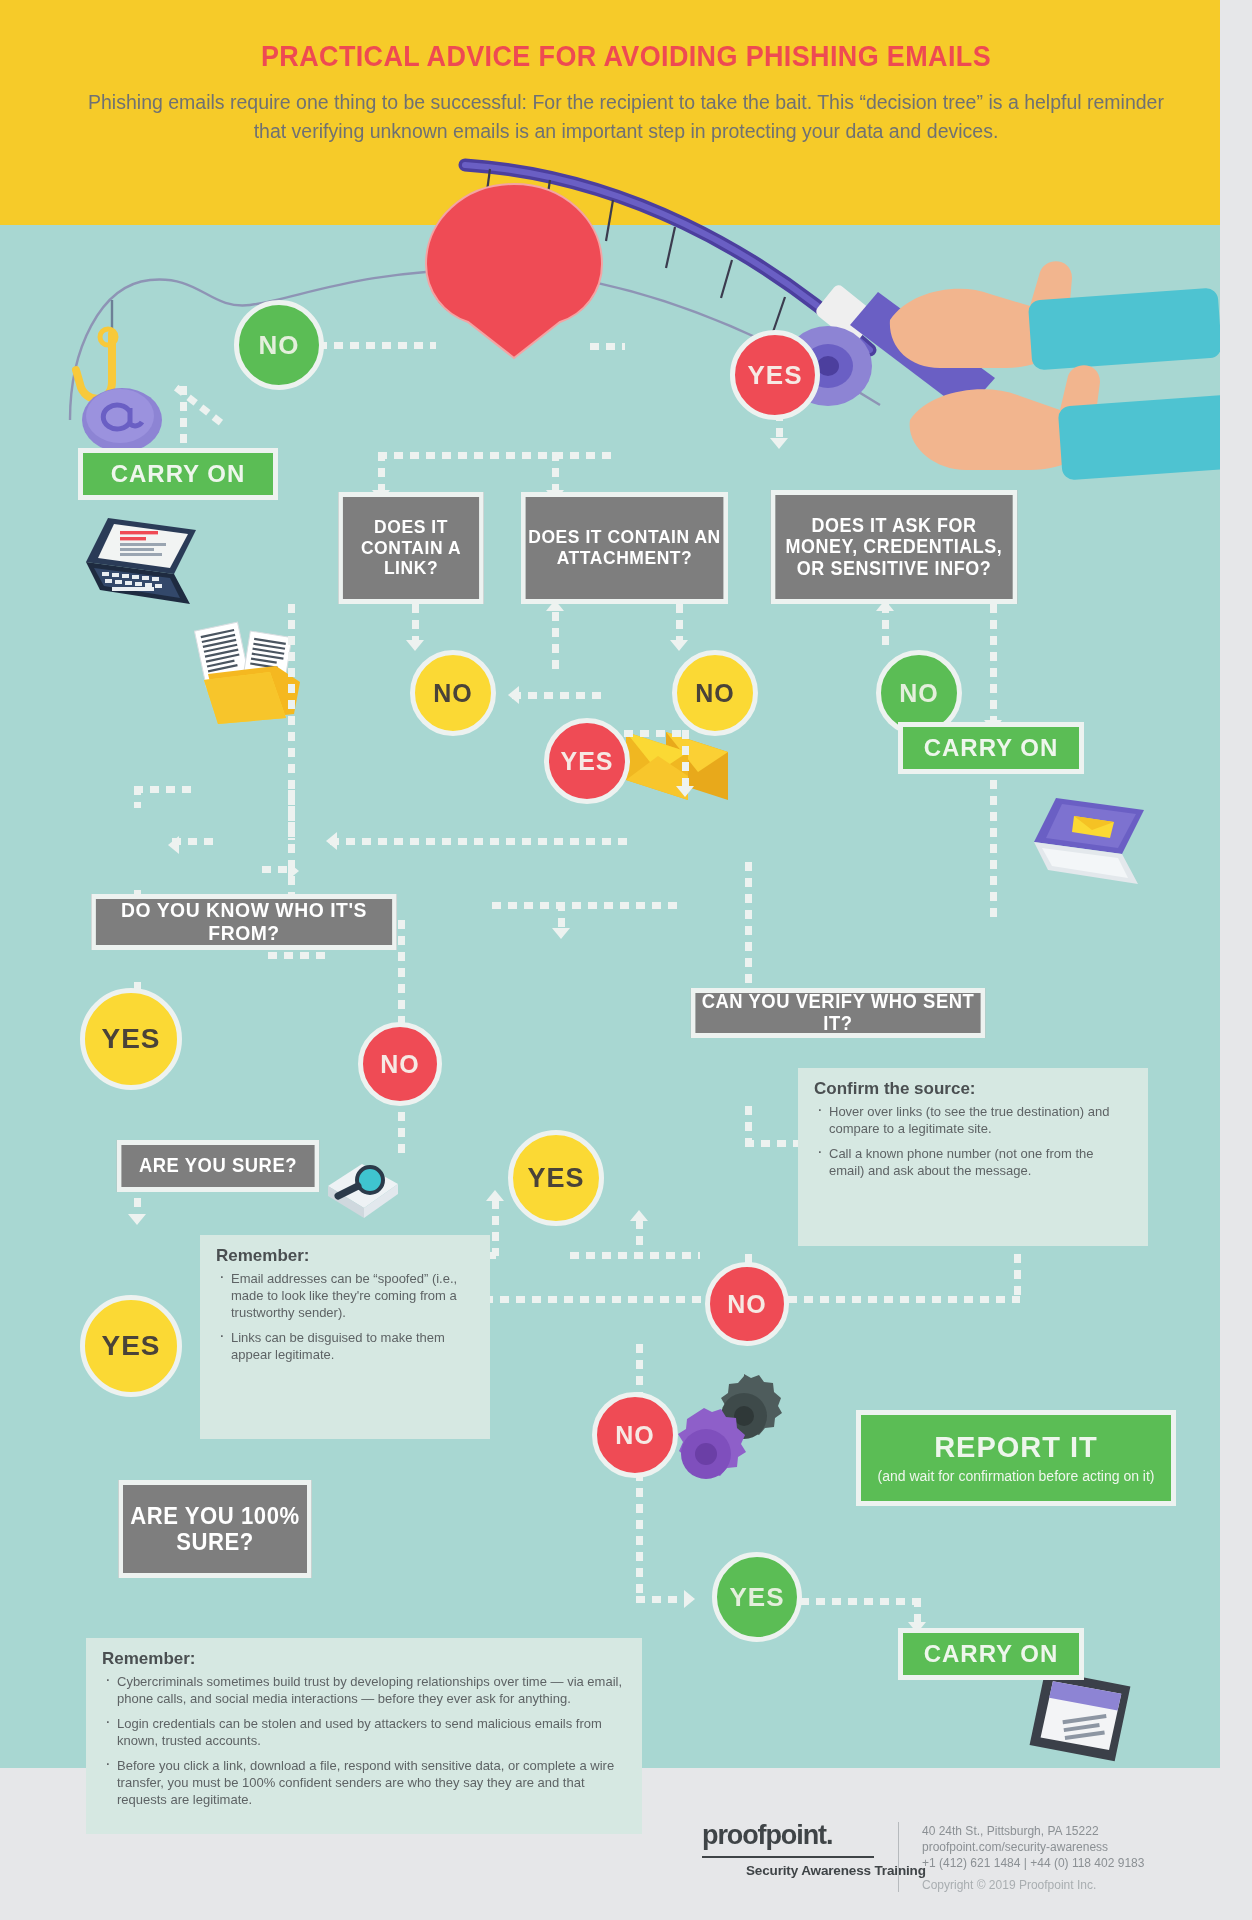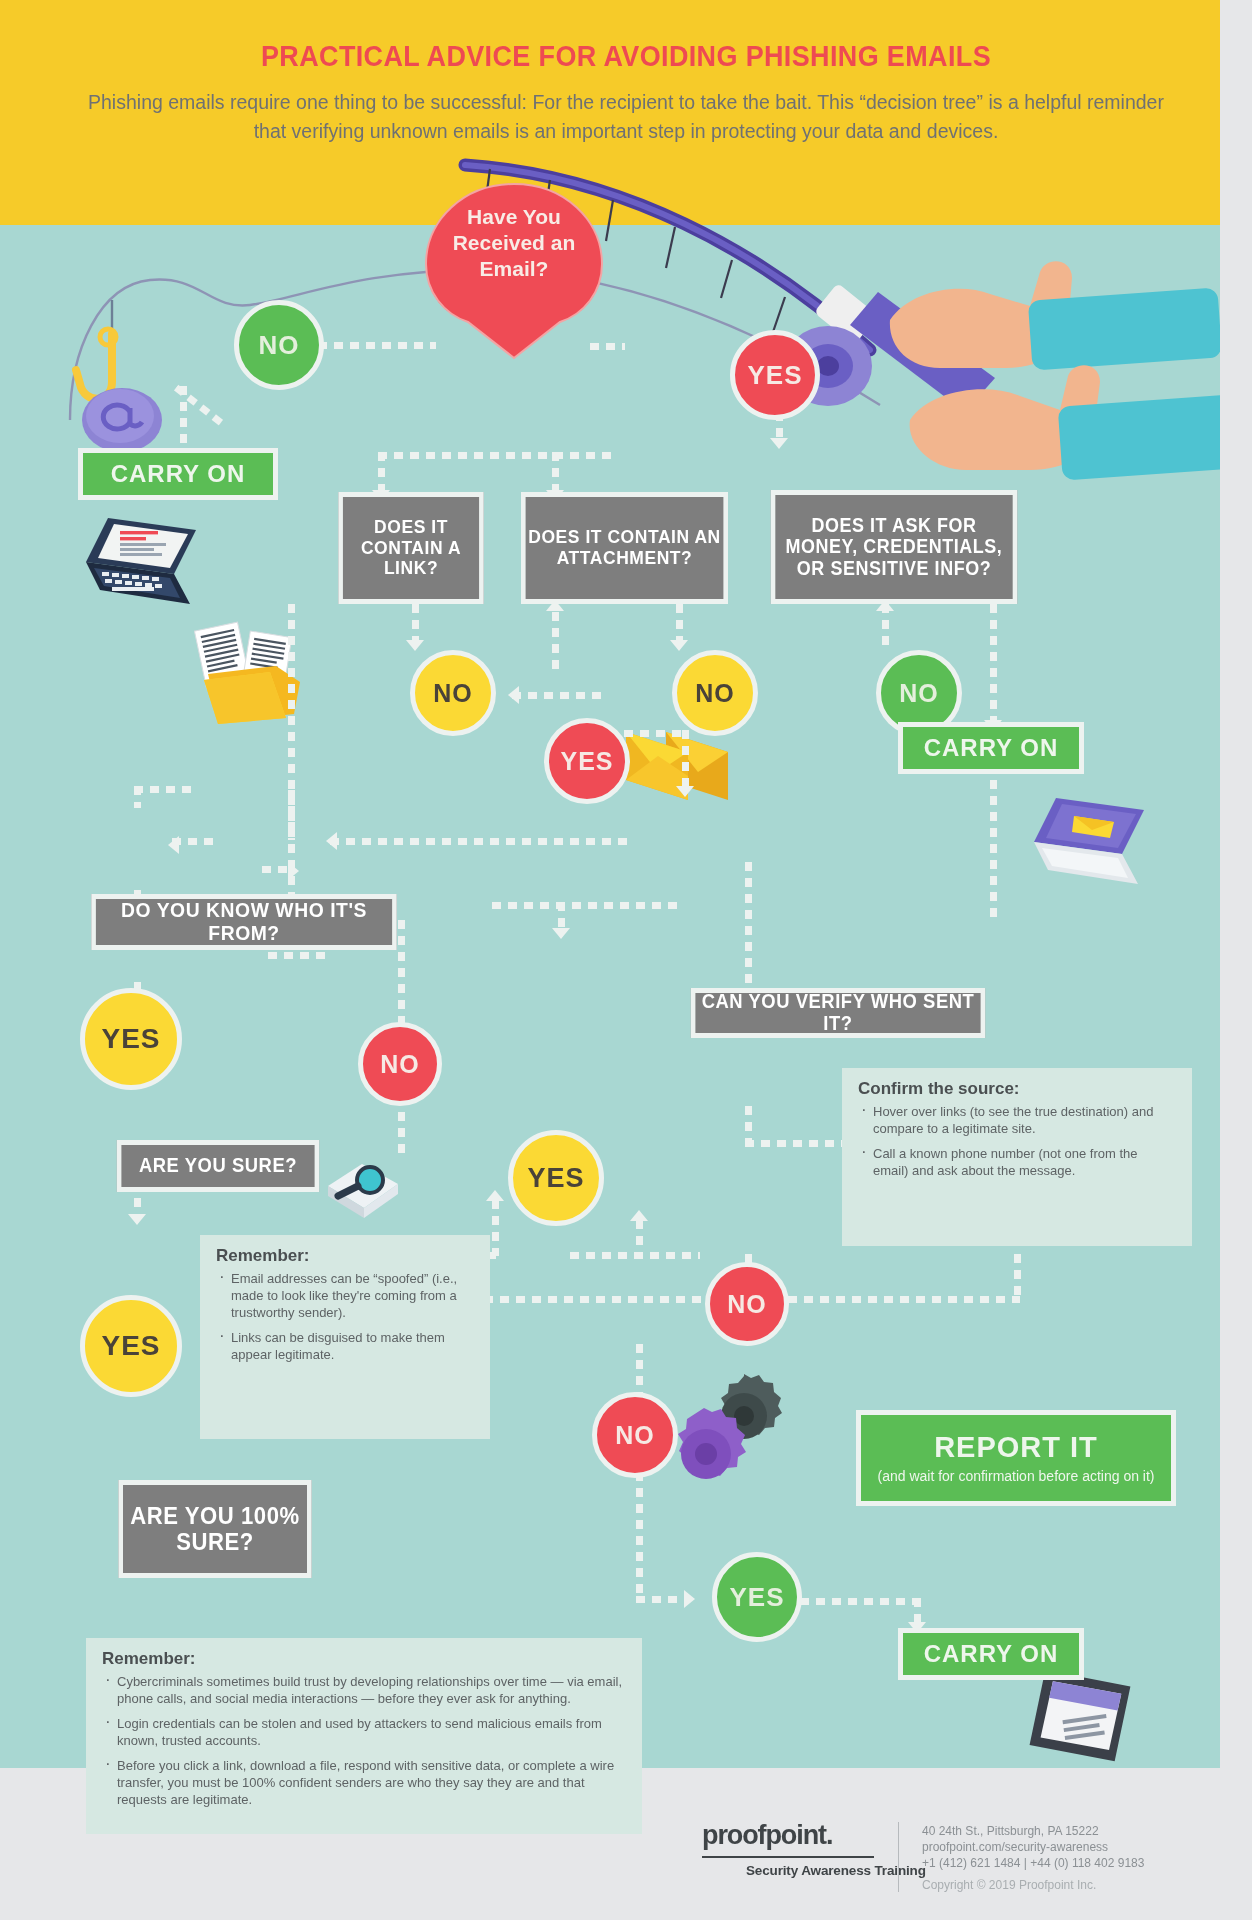--- a/index.html
+++ b/index.html
@@ -358,25 +358,20 @@
   <div class="dash-h" style="left:636px;top:1596px;width:50px;"></div>
   <div class="dash-v" style="left:636px;top:1344px;height:256px;"></div>
 
   <div class="big-arrow" style="left:424px;top:182px;width:180px;height:185px;">
     <svg width="180" height="185" viewBox="0 0 180 185">
       <path d="M90 2 C140 2, 178 38, 178 82 C178 104, 168 122, 152 132 L152 118 L130 118
                L90 176 L50 118 L28 118 L28 132 C12 122, 2 104, 2 82 C2 38, 40 2, 90 2 Z" fill="#ef4b55"></path>
       <path d="M90 2 C140 2, 178 38, 178 82 C178 110, 160 132, 136 140 L90 176 L44 140
                C20 132, 2 110, 2 82 C2 38, 40 2, 90 2 Z" fill="#ef4b55" stroke="#f3a4a4" stroke-width="2"></path>
     </svg>
-    <div style="position:absolute;left:0;top:22px;width:180px;text-align:center;color:#f8ece6;
-                font-size:21px;font-weight:bold;line-height:26px;
-                font-family:'Liberation Sans Narrow','Liberation Sans',sans-serif;">
-      <span>Have You Received an Email?</span>
-    </div>
   </div>
 
   <div class="circle c-green" style="left:234px;top:300px;width:90px;height:90px;font-size:26px;">
     <span>NO</span>
   </div>
 
   <div class="circle c-red" style="left:730px;top:330px;width:90px;height:90px;font-size:26px;">
     <span>YES</span>
   </div>
 
@@ -462,21 +457,21 @@
   </div>
 
   <div class="circle c-green" style="left:712px;top:1552px;width:90px;height:90px;font-size:26px;">
     <span>YES</span>
   </div>
 
   <div class="green-box" style="left:898px;top:1628px;width:186px;height:52px;font-size:24px;">
     <span>CARRY ON</span>
   </div>
 
-  <div class="note" style="left:798px;top:1068px;width:350px;height:178px;margin-left:44px;">
+  <div class="note" style="left:798px;top:1068px;width:350px;height:178px;">
     <h4>Confirm the source:</h4>
     <ul>
       <li>Hover over links (to see the true destination) and compare to a legitimate site.</li>
       <li>Call a known phone number (not one from the email) and ask about the message.</li>
     </ul>
   </div>
 
   <div class="note" style="left:200px;top:1235px;width:290px;height:204px;">
     <h4>Remember:</h4>
     <ul>

